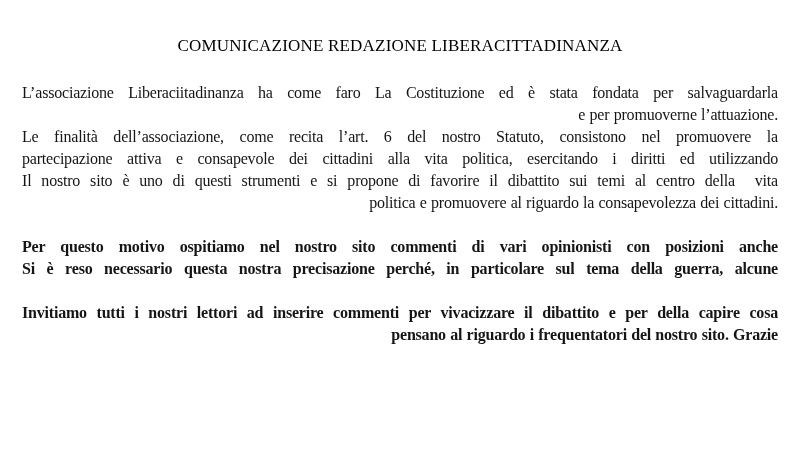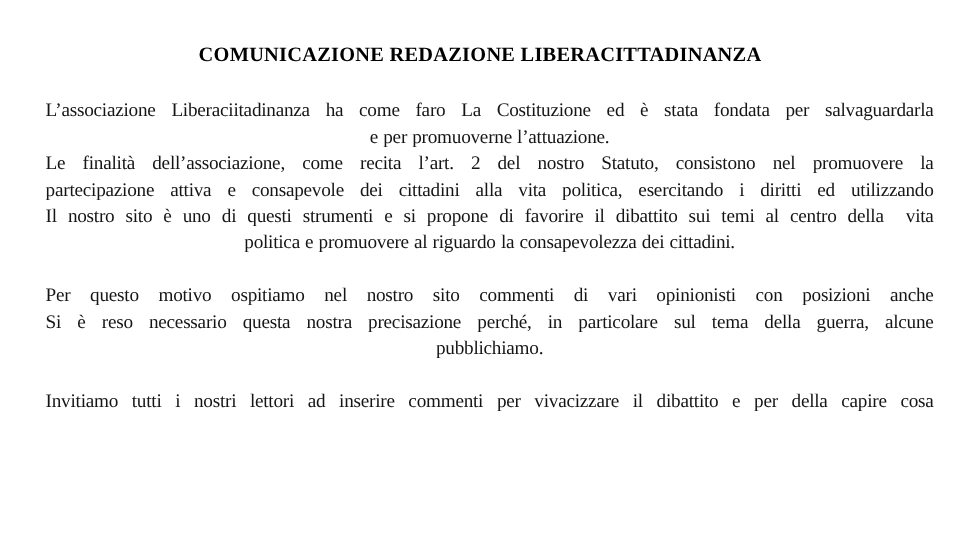--- a/index.html
+++ b/index.html
@@ -15,64 +15,64 @@
   }
   .page {
     box-sizing: border-box;
     width: 800px;
     height: 466px;
     padding: 36px 22px 0 22px;
     background: #ffffff;
   }
   .doc-title {
     text-align: center;
-    font-weight: bold;
+    font-weight: normal;
     font-size: 17px;
     line-height: 20px;
     letter-spacing: 0.2px;
     color: #000000;
     margin: 0 0 26px 0;
   }
   .doc-body {
     color: #151515;
   }
   .block + .block {
     margin-top: 22px;
+    font-weight: bold;
   }
   .line {
     font-size: 16px;
     line-height: 22px;
     letter-spacing: -0.2px;
     word-spacing: 0.5px;
-    margin-left: 16px;
   }
   .line.just {
     text-align: justify;
     text-align-last: justify;
   }
   .line.last {
-    text-align: center;
+    text-align: right;
   }
 </style>
 </head>
 <body>
 
 <div class="page">
   <h1 class="doc-title">COMUNICAZIONE REDAZIONE LIBERACITTADINANZA</h1>
   <div class="doc-body" id="doc-body">
       <div class="block">
         <div class="line just">L’associazione Liberaciitadinanza ha come faro La Costituzione ed è stata fondata per salvaguardarla</div>
         <div class="line last">e per promuoverne l’attuazione.</div>
-        <div class="line just">Le finalità dell’associazione, come recita l’art. 2 del nostro Statuto, consistono nel promuovere la</div>
+        <div class="line just">Le finalità dell’associazione, come recita l’art. 6 del nostro Statuto, consistono nel promuovere la</div>
         <div class="line just">partecipazione attiva e consapevole dei cittadini alla vita politica, esercitando i diritti ed utilizzando</div>
         <div class="line just">Il nostro sito è uno di questi strumenti e si propone di favorire il dibattito sui temi al centro della&nbsp; vita</div>
         <div class="line last">politica e promuovere al riguardo la consapevolezza dei cittadini.</div>
       </div>
       <div class="block">
         <div class="line just">Per questo motivo ospitiamo nel nostro sito commenti di vari opinionisti con posizioni anche</div>
         <div class="line just">Si è reso necessario questa nostra precisazione perché, in particolare sul tema della guerra, alcune</div>
-        <div class="line last">pubblichiamo.</div>
       </div>
       <div class="block">
         <div class="line just">Invitiamo tutti i nostri lettori ad inserire commenti per vivacizzare il dibattito e per della capire cosa</div>
+        <div class="line last">pensano al riguardo i frequentatori del nostro sito. Grazie</div>
       </div>
     </div>
 </div>
 
 </body></html>

